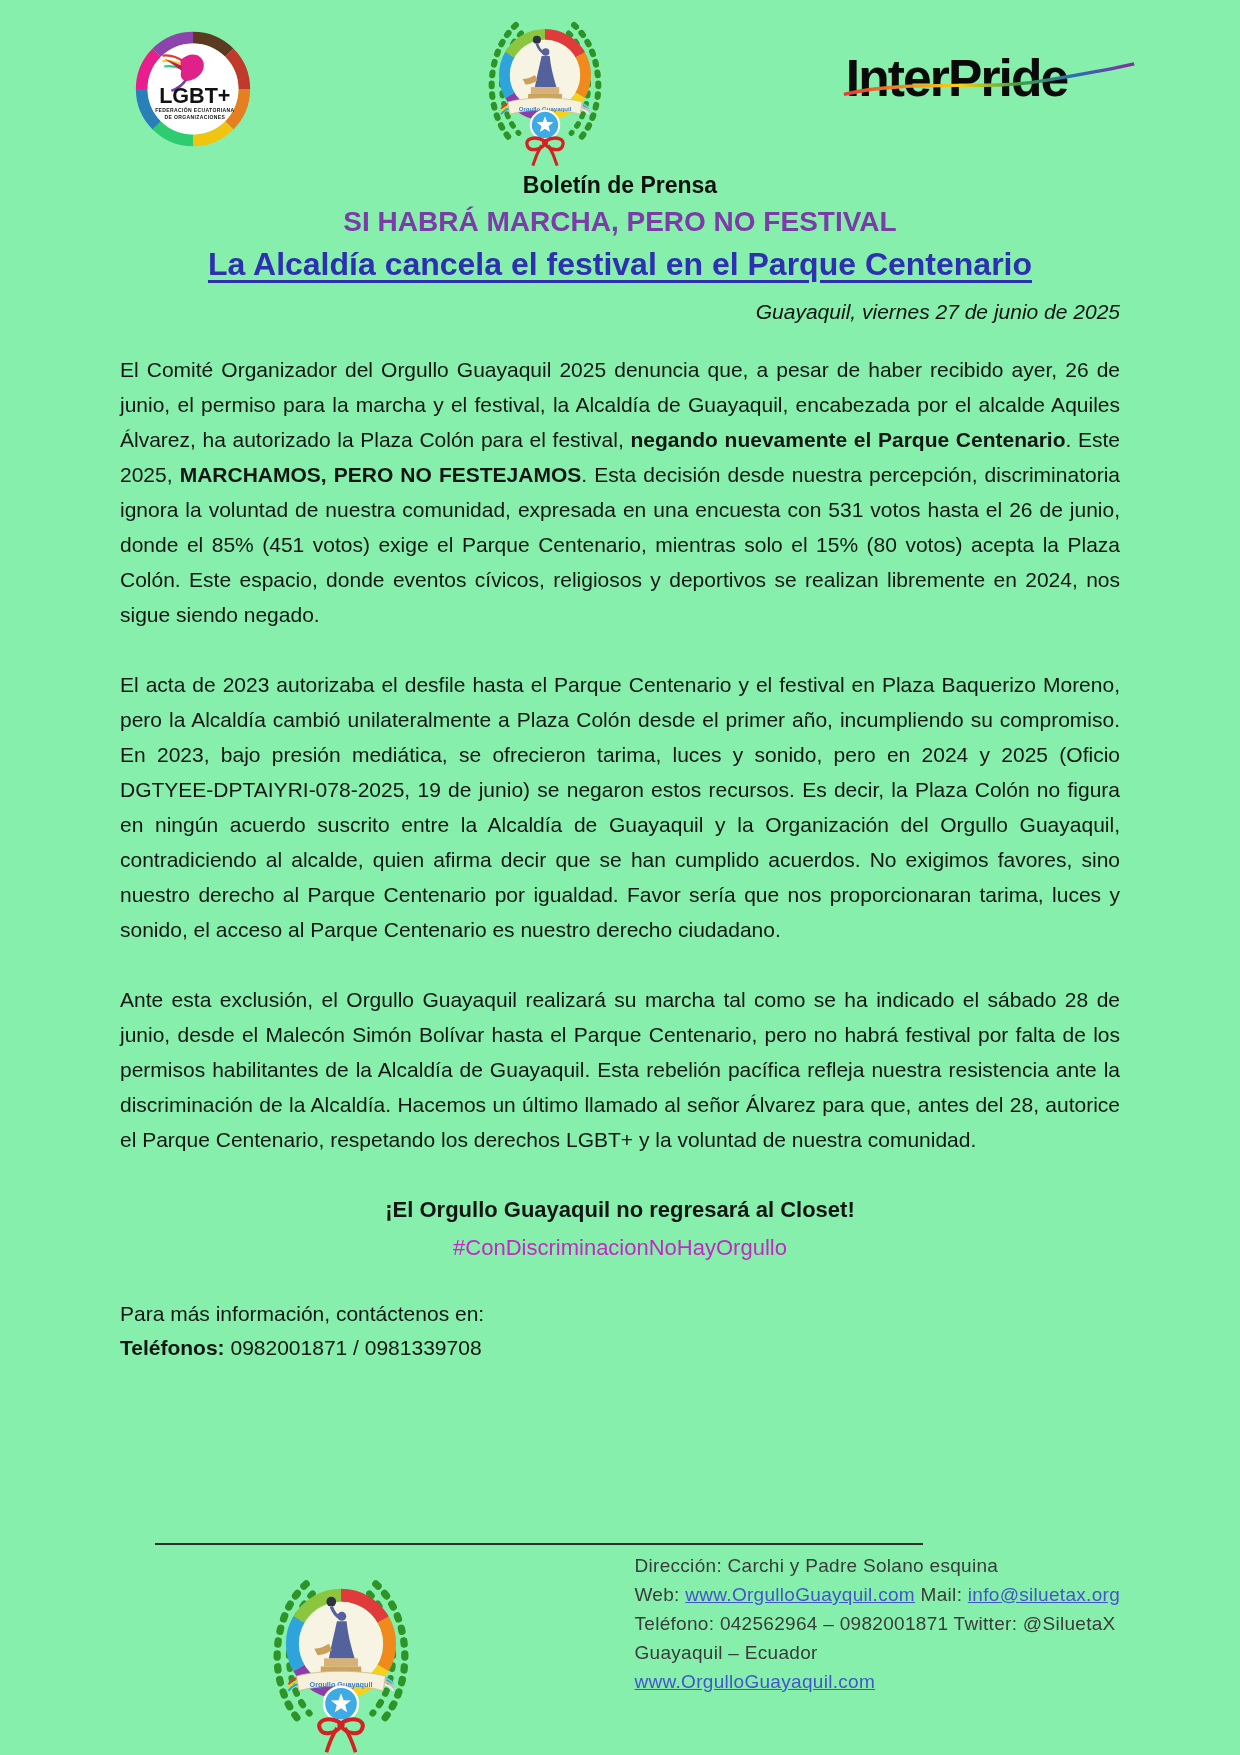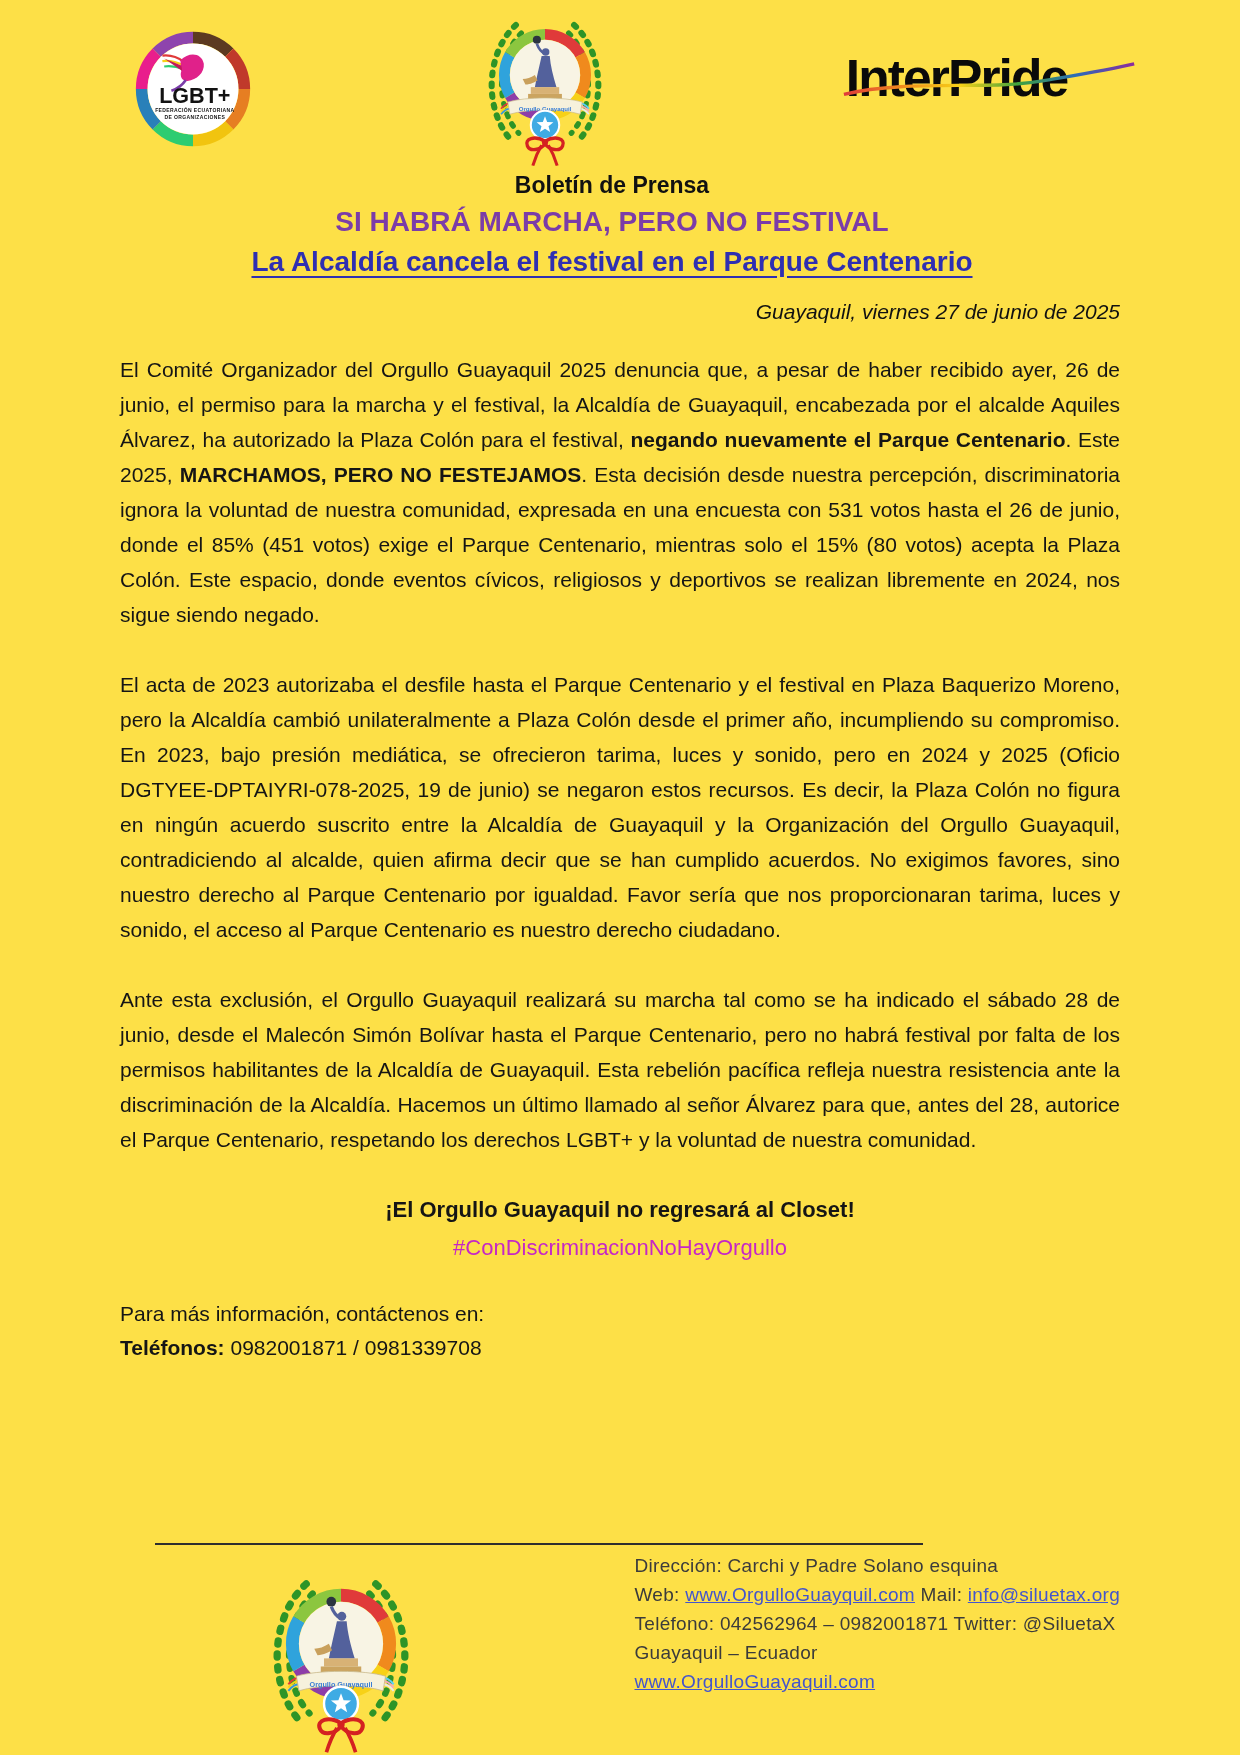--- a/index.html
+++ b/index.html
@@ -1,30 +1,30 @@
 <!DOCTYPE html>
 <html style="--headline-purple: #7B3CA8; --headline-blue: #2F2FB2; --hashtag-magenta: #C627C6; --link-blue: #4455CC;"><head>
 <meta charset="utf-8">
 <title>Boletín de Prensa</title>
 <style>
   html,body{margin:0;padding:0;background:#ffffff;}
-  .page{position:relative;width:1240px;height:1755px;background:#fde047;overflow:hidden;
+  .page{position:relative;width:1240px;height:1755px;background:#86efac;overflow:hidden;
         font-family:"Liberation Sans",sans-serif;color:#1a1a1a;}
 
   
   .logo-lgbt{position:absolute;left:126px;top:26px;width:134px;height:126px;}
   .logo-ogq-top{position:absolute;left:474px;top:10px;width:142px;height:157px;}
   .logo-interpride{position:absolute;left:842px;top:46px;width:296px;height:68px;}
   .logo-lgbt svg,.logo-ogq-top svg,.logo-interpride svg{width:100%;height:100%;display:block;}
 
   
-  .titles{position:absolute;top:172px;left:112px;width:1000px;text-align:center;}
+  .titles{position:absolute;top:172px;left:120px;width:1000px;text-align:center;}
   .title-1{font-size:23px;font-weight:bold;color:#111;margin-bottom:7px;}
   .title-2{font-size:28px;font-weight:bold;color:var(--headline-purple,#7B3CA8);margin-bottom:8px;}
-  .title-3{font-size:28px;font-weight:bold;color:var(--headline-blue,#2F2FB2);
+  .title-3{font-size:32px;font-weight:bold;color:var(--headline-blue,#2F2FB2);
            text-decoration:underline;text-underline-offset:5px;}
 
   .dateline{position:absolute;top:300px;right:120px;font-style:italic;font-size:21px;color:#111;}
 
   
   .body-text{position:absolute;top:352px;left:120px;width:1000px;
              font-size:21px;line-height:35px;text-align:justify;color:#151515;}
   .body-text p{margin:0 0 35px 0;}
   .slogan{text-align:center;font-weight:bold;font-size:22px;margin:5px 0 3px 0;}
   .hashtag{text-align:center;font-weight:normal;font-size:22px;color:var(--hashtag-magenta,#C627C6);margin-bottom:32px;}

